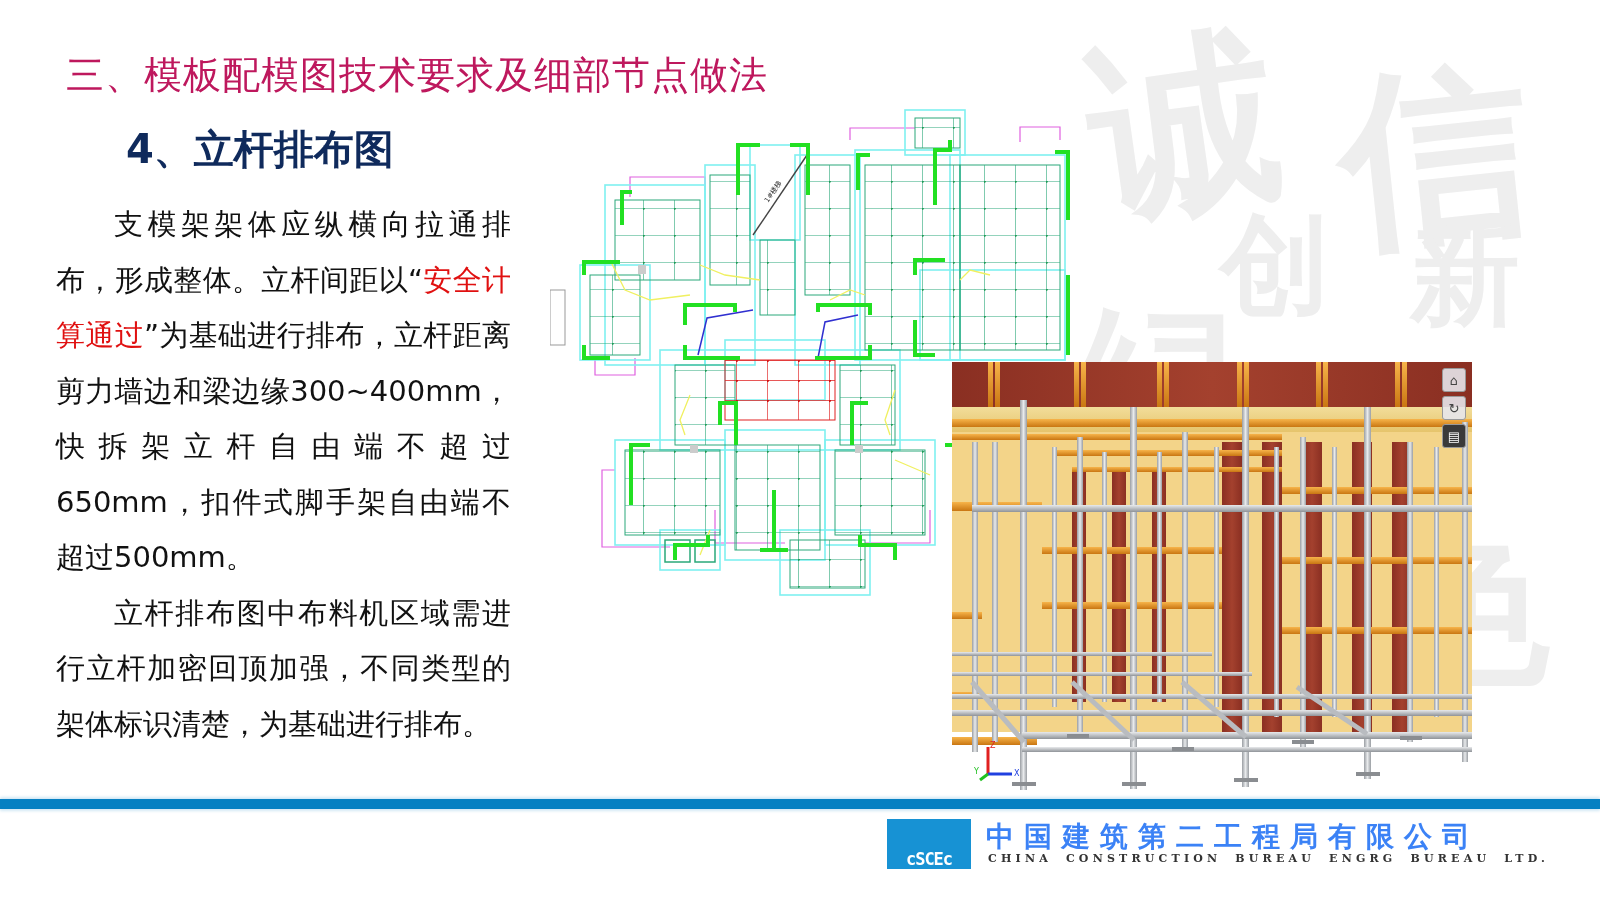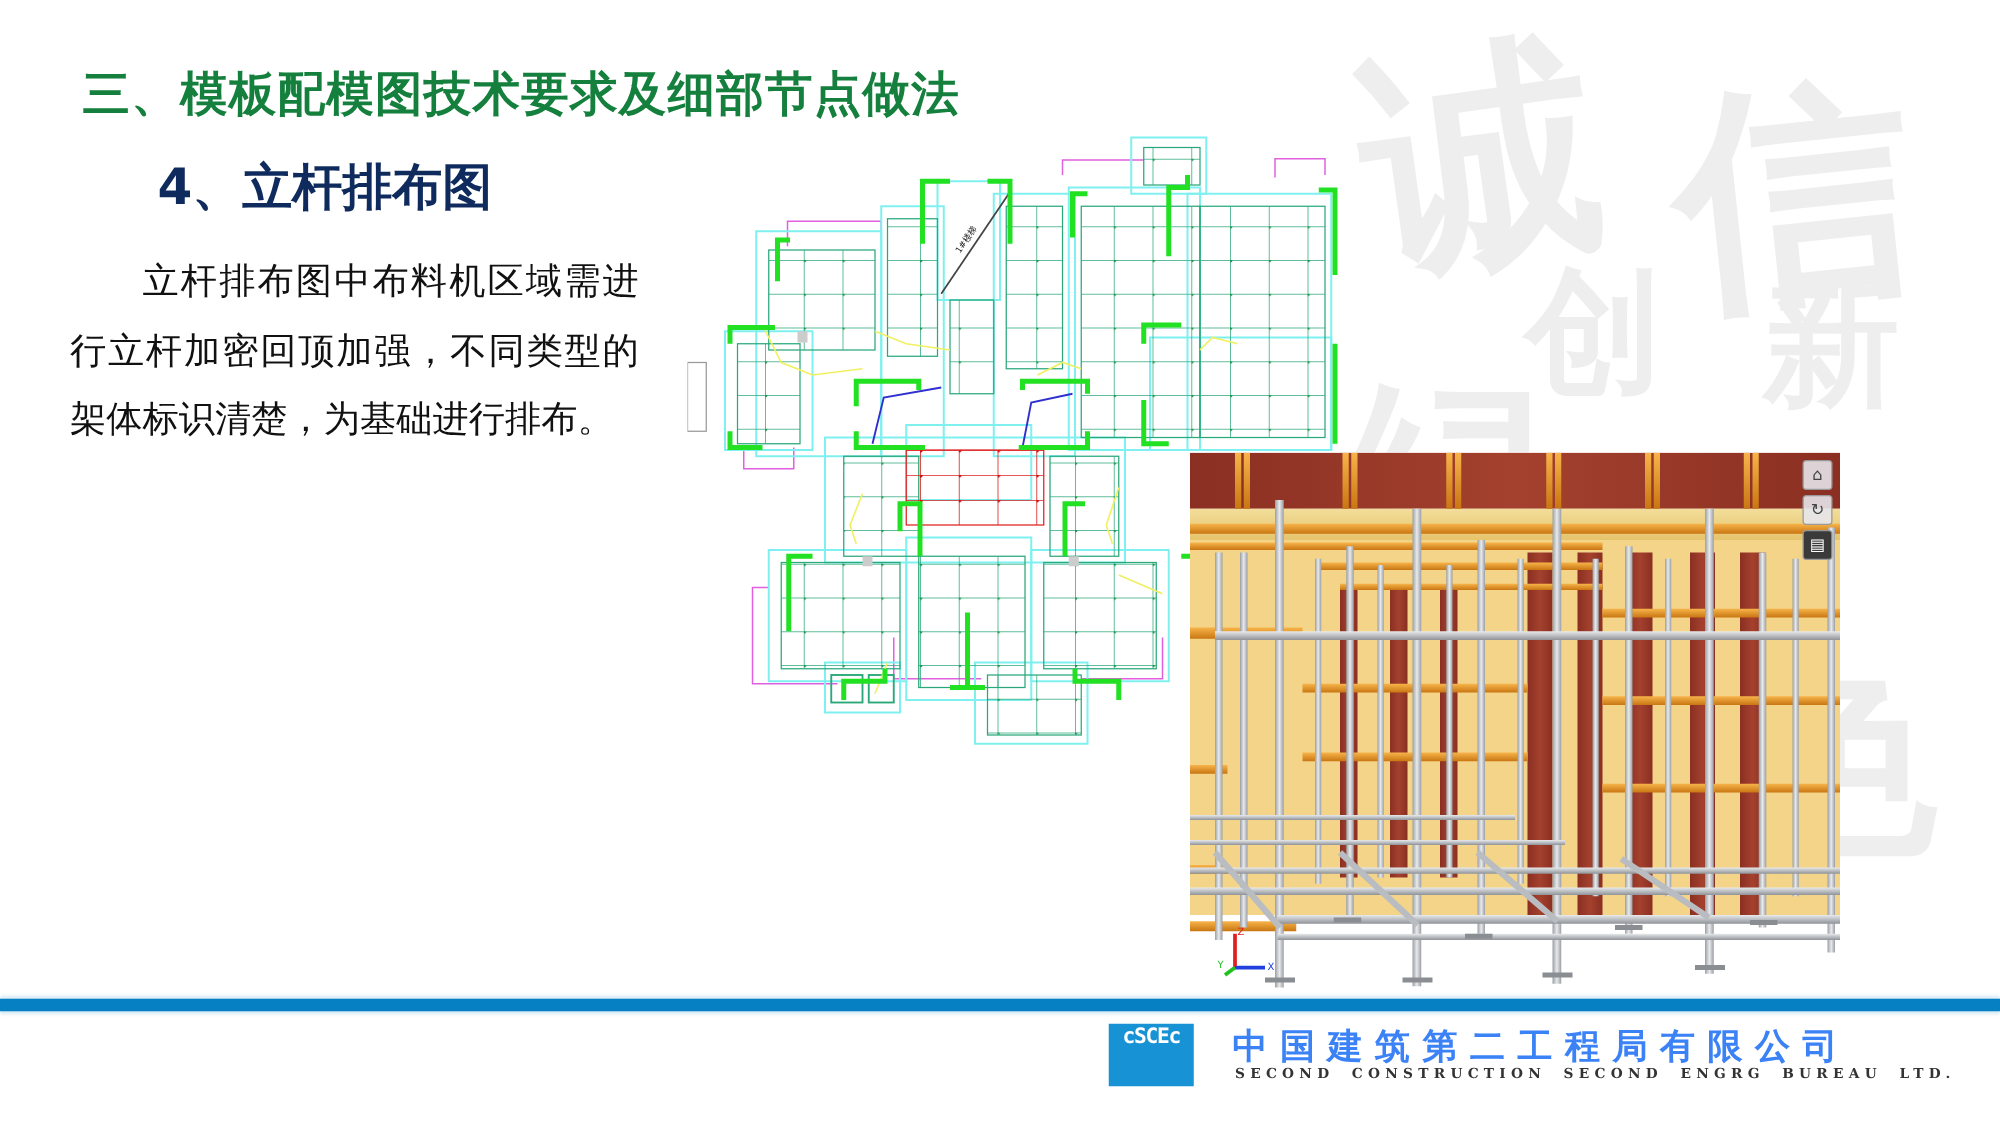--- a/index.html
+++ b/index.html
@@ -5,21 +5,21 @@
   * { box-sizing: border-box; margin: 0; padding: 0; }
   html, body { width: 1600px; height: 900px; overflow: hidden; background: #ffffff; }
   body { position: relative; font-family: "DejaVu Sans", sans-serif; }
 
   
   .watermark { position: absolute; left: 1080px; top: 0; width: 520px; height: 780px; pointer-events: none; }
   .wm-char { position: absolute; color: #eeeeee; font-family: "DejaVu Serif", serif; font-weight: bold; line-height: 1; }
 
   .title {
     position: absolute; left: 66px; top: 50px;
-    font-size: 38px; font-weight: bold; color: #15803d; letter-spacing: 1px;
+    font-size: 38px; font-weight: normal; color: #be185d; letter-spacing: 1px;
     font-family: "DejaVu Sans", sans-serif;
   }
   .subtitle {
     position: absolute; left: 126px; top: 122px;
     font-size: 40px; font-weight: bold; color: #0f2a5c;
     font-family: "DejaVu Sans", sans-serif;
   }
 
   .body-text {
     position: absolute; left: 56px; top: 197px; width: 455px;
@@ -38,22 +38,22 @@
     background: #ffffff;
   }
   .render svg { display: block; }
   .viewcube { position: absolute; right: 4px; top: 6px; width: 26px; display: flex; flex-direction: column; gap: 4px; }
   .vc-btn { width: 24px; height: 24px; border-radius: 3px; background: rgba(230,230,235,0.9); border: 1px solid #999; display: flex; align-items: center; justify-content: center; font-size: 13px; color: #444; }
   .vc-btn.dark { background: #3a3a3a; color: #fff; }
 
   
   .footer-bar { position: absolute; left: 0; top: 799px; width: 1600px; height: 10px; background: #0680c2; box-shadow: 0 -2px 3px rgba(6,128,194,0.18), 0 2px 3px rgba(6,128,194,0.18); }
   .logo-box {
-    position: absolute; left: 887px; top: 819px; width: 68px; height: 50px;
-    background: #1792d4; display: flex; align-items: flex-start; justify-content: center;
+    position: absolute; left: 887px; top: 819px; width: 84px; height: 50px;
+    background: #1792d4; display: flex; align-items: flex-end; justify-content: center;
   }
   .logo-text { color: #fff; font-family: "DejaVu Sans Mono", monospace; font-weight: bold; font-size: 17px; letter-spacing: -1px; }
   .company-cn {
     position: absolute; left: 986px; top: 818px;
     font-size: 28px; font-weight: bold; color: #3b82f6; letter-spacing: 10px;
     font-family: "DejaVu Serif", serif;
   }
   .company-en {
     position: absolute; left: 988px; top: 852px;
     font-size: 11px; color: #333; letter-spacing: 4.2px; font-weight: bold;
@@ -69,20 +69,21 @@
   <span class="wm-char" style="left:140px; top:210px; font-size:110px;">创</span>
   <span class="wm-char" style="left:330px; top:220px; font-size:110px;">新</span>
   <span class="wm-char" style="left:0px; top:300px; font-size:170px;">绿</span>
   <span class="wm-char" style="left:300px; top:520px; font-size:170px;">色</span>
 </div>
 
 <div class="title">三、模板配模图技术要求及细部节点做法</div>
 <div class="subtitle">4、立杆排布图</div>
 
 <div class="body-text">
+  <p><span>支模架架体应纵横向拉通排布，形成整体。立杆间距以“</span><span class="hl">安全计算通过</span><span>”为基础进行排布，立杆距离剪力墙边和梁边缘300~400mm，快拆架立杆自由端不超过650mm，扣件式脚手架自由端不超过500mm。</span></p>
   <p><span>立杆排布图中布料机区域需进行立杆加密回顶加强，不同类型的架体标识清楚，为基础进行排布。</span></p>
 </div>
 
 <div class="cad">
   <svg width="530" height="505" viewBox="0 0 530 505" xmlns="http://www.w3.org/2000/svg">
     <defs>
       <pattern id="grid" width="31" height="27" patternUnits="userSpaceOnUse">
         <path d="M0 0 H31 M0 0 V27" stroke="#2aa87a" stroke-width="1.2" fill="none"></path>
         <circle cx="0" cy="0" r="2" fill="#1f9a55"></circle>
       </pattern>
@@ -329,13 +330,13 @@
     <div class="vc-btn">↻</div>
     <div class="vc-btn dark">▤</div>
   </div>
 </div>
 
 <div class="footer-bar"></div>
 <div class="logo-box">
   <span class="logo-text">cSCEc</span>
 </div>
 <div class="company-cn">中国建筑第二工程局有限公司</div>
-<div class="company-en">SECOND CONSTRUCTION SECOND ENGRG BUREAU LTD.</div>
+<div class="company-en">CHINA CONSTRUCTION BUREAU ENGRG BUREAU LTD.</div>
 
 </body></html>

